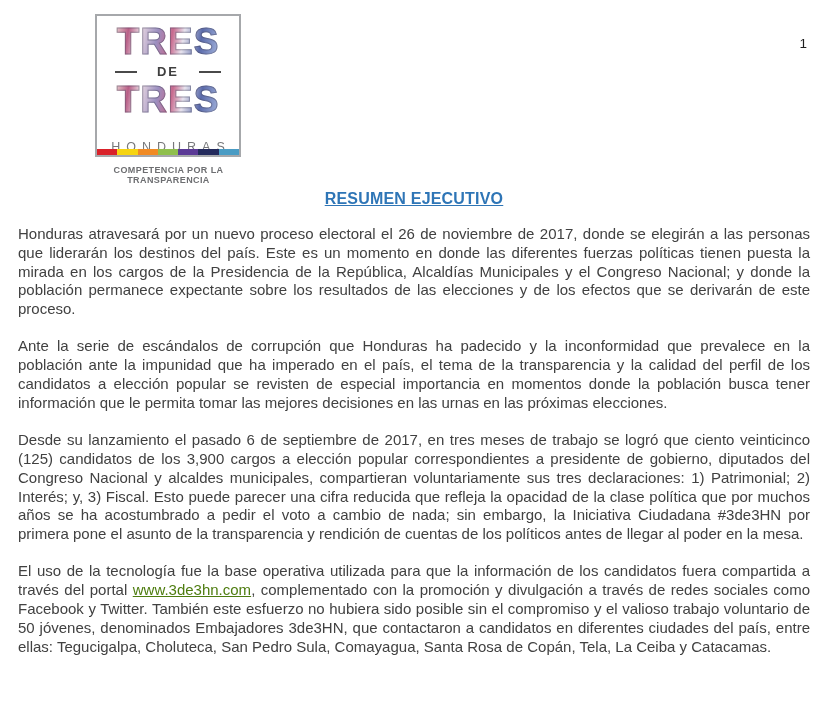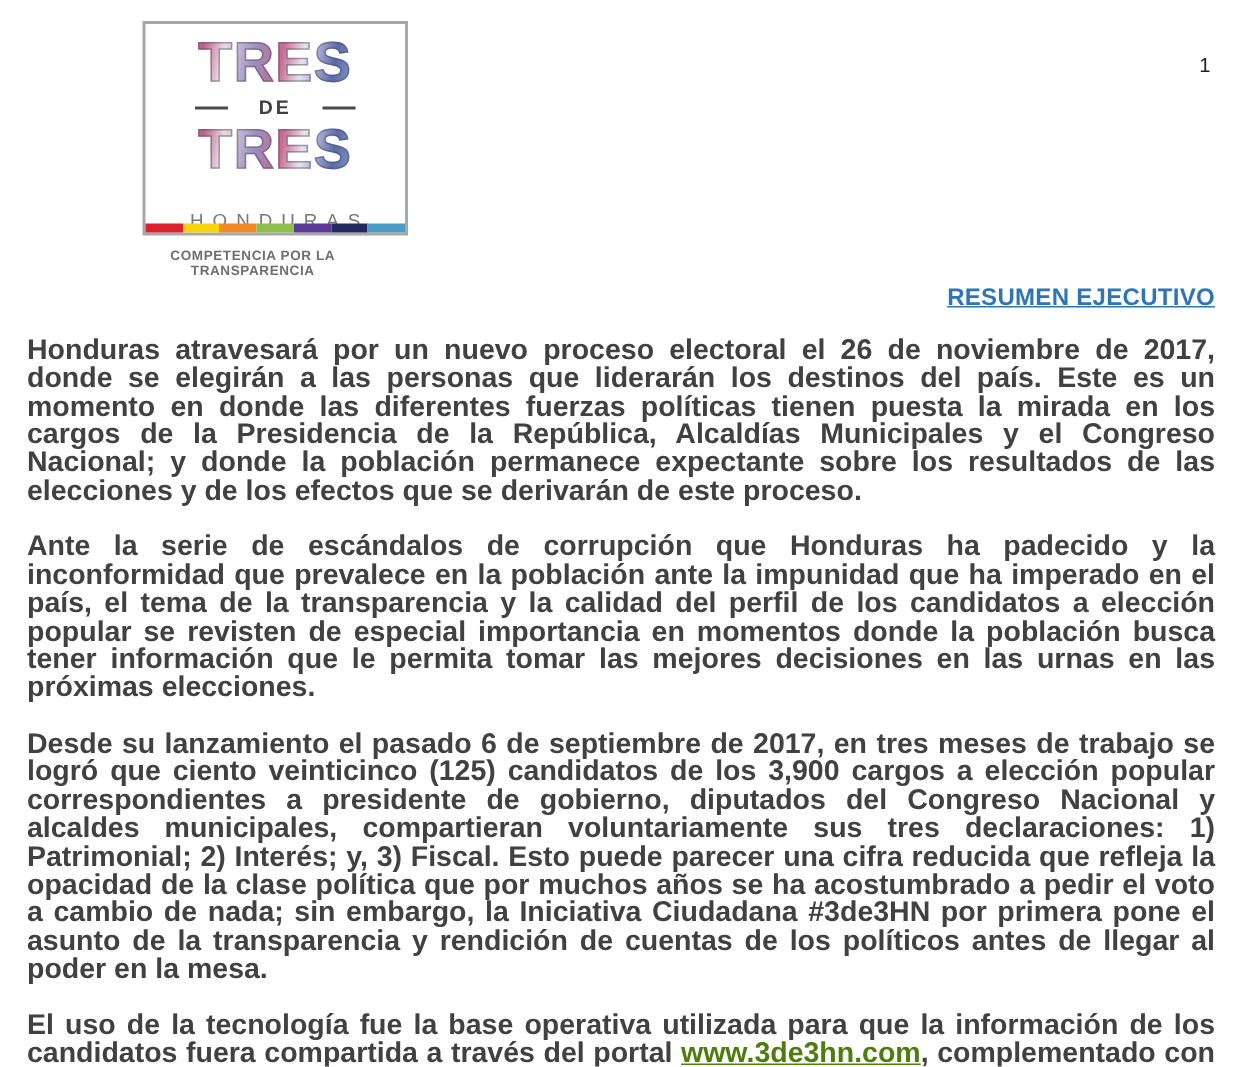--- a/index.html
+++ b/index.html
@@ -5,21 +5,21 @@
   html,body{margin:0;padding:0;}
   body{
     width:828px;height:711px;background:#ffffff;overflow:hidden;
     font-family:"Liberation Sans", sans-serif;
   }
   .page{position:relative;width:828px;height:711px;background:#fff;}
 
   
   .header{position:relative;height:184px;}
   .logo-box{
-    position:absolute;left:95px;top:14px;width:177px;height:143px;
+    position:absolute;left:95px;top:14px;width:146px;height:143px;
     border:2px solid #a6a8ab;box-sizing:border-box;background:#fff;
     text-align:center;
   }
   .logo-word{
     margin-top:7px;
     font-size:37px;font-weight:800;line-height:37px;letter-spacing:1px;
     color:#8a7fb3;
     background:linear-gradient(100deg,
       #e3bcc6 0%, #f0dcd8 12%, #b85e86 22%, #ead9e2 30%,
       #9b8fc0 42%, #c76a8e 52%, #e8e4ee 60%, #5a6aaa 72%,
@@ -52,30 +52,29 @@
     font-size:9px;font-weight:700;color:#6d6e71;letter-spacing:.4px;
   }
   .page-number{
     position:absolute;right:21px;top:36px;
     font-size:13.5px;color:#1f1f1f;
   }
 
   
   .content{padding:0 18px;}
   .doc-title{
-    margin:6px 0 17px;text-align:right;
+    margin:6px 0 17px;text-align:center;
     font-size:16px;font-weight:700;
     color:#2e75b6;text-decoration:underline;
     letter-spacing:.2px;
   }
   .content p{
     margin:0 0 18.5px;
-    font-size:19px;line-height:18.8px;color:#414141;
+    font-size:15px;line-height:18.8px;color:#414141;
     text-align:justify;
-    font-weight:bold;
   }
   .doc-link{
     color:#4d7c0f;text-decoration:underline;cursor:pointer;
   }
 </style>
 </head>
 <body>
 
 <div class="page">
 

